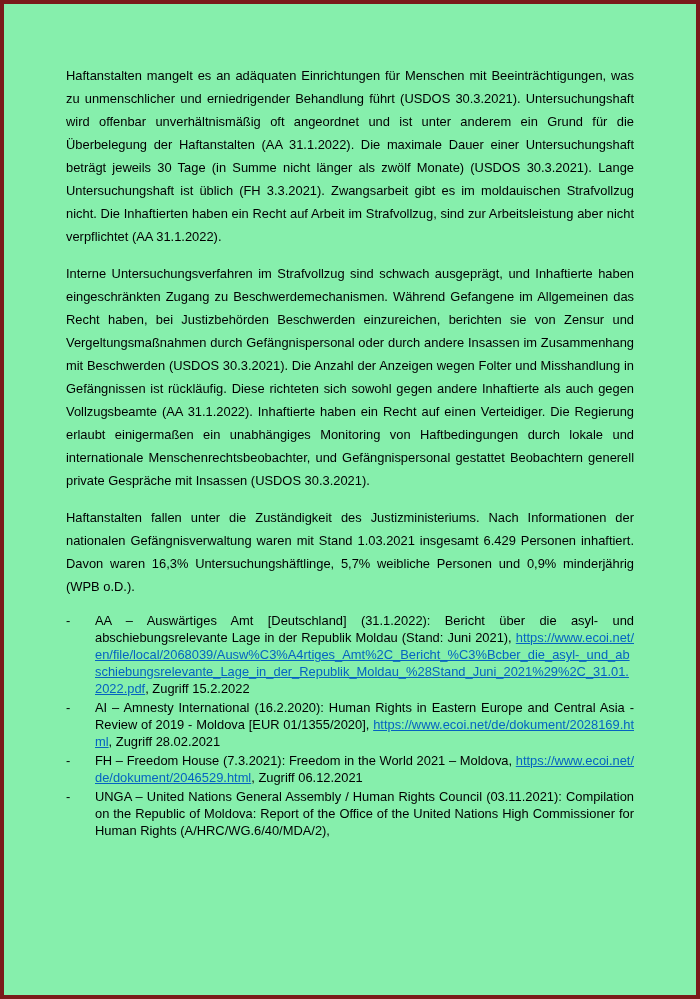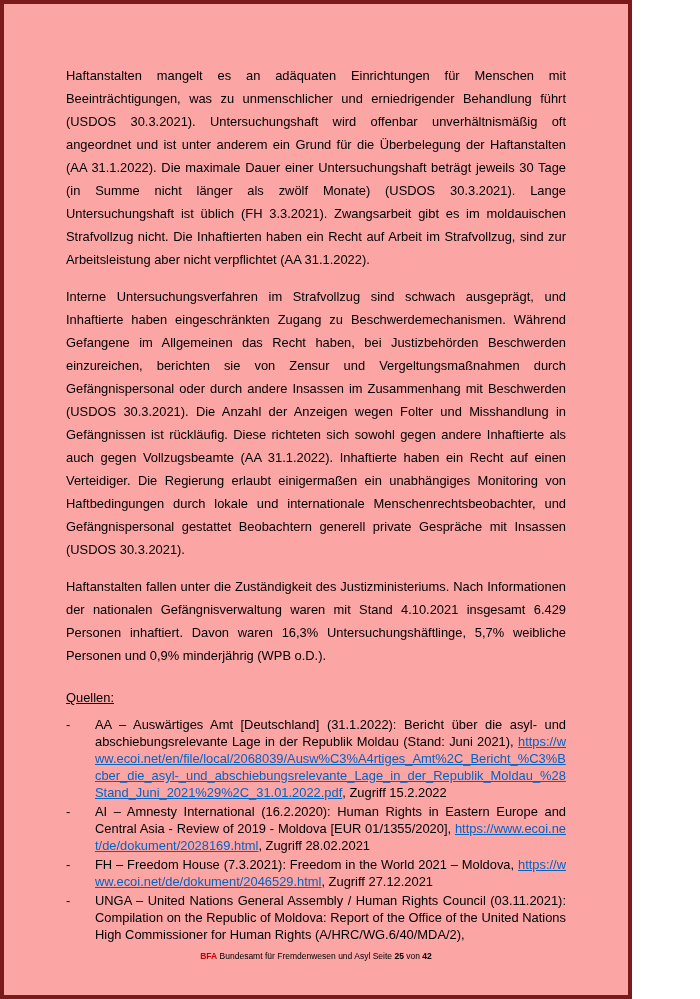--- a/index.html
+++ b/index.html
@@ -8,23 +8,23 @@
     --footer_accent:#c00000;
   }
   *{box-sizing:border-box;}
   html,body{margin:0;padding:0;}
   body{
     width:700px;height:999px;background:#ffffff;color:#000;
     font-family:"Liberation Sans", sans-serif;
     -webkit-font-smoothing:antialiased;
   }
   .page{
-    position:relative;width:632px;height:999px;
+    position:relative;width:700px;height:999px;
     border:4px solid var(--page_border,#7a1a1a);
-    background:#fca5a5;overflow:hidden;
+    background:#86efac;overflow:hidden;
   }
   .content{padding:60px 62px 0 62px;}
   .body-para{
     margin:0 0 14px 0;
     font-size:12.9px;line-height:23px;
     text-align:justify;
   }
   .sources-heading{
     margin:22px 0 10px 0;
     font-size:12.9px;line-height:17px;
@@ -56,50 +56,41 @@
 </head>
 <body>
 
 <div class="page">
   <main class="content">
 
     <p class="body-para">Haftanstalten mangelt es an adäquaten Einrichtungen für Menschen mit Beeinträchtigungen, was zu unmenschlicher und erniedrigender Behandlung führt (USDOS 30.3.2021). Untersuchungshaft wird offenbar unverhältnismäßig oft angeordnet und ist unter anderem ein Grund für die Überbelegung der Haftanstalten (AA 31.1.2022). Die maximale Dauer einer Untersuchungshaft beträgt jeweils 30 Tage (in Summe nicht länger als zwölf Monate) (USDOS 30.3.2021). Lange Untersuchungshaft ist üblich (FH 3.3.2021). Zwangsarbeit gibt es im moldauischen Strafvollzug nicht. Die Inhaftierten haben ein Recht auf Arbeit im Strafvollzug, sind zur Arbeitsleistung aber nicht verpflichtet (AA 31.1.2022).</p>
 
     <p class="body-para">Interne Untersuchungsverfahren im Strafvollzug sind schwach ausgeprägt, und Inhaftierte haben eingeschränkten Zugang zu Beschwerdemechanismen. Während Gefangene im Allgemeinen das Recht haben, bei Justizbehörden Beschwerden einzureichen, berichten sie von Zensur und Vergeltungsmaßnahmen durch Gefängnispersonal oder durch andere Insassen im Zusammenhang mit Beschwerden (USDOS 30.3.2021). Die Anzahl der Anzeigen wegen Folter und Misshandlung in Gefängnissen ist rückläufig. Diese richteten sich sowohl gegen andere Inhaftierte als auch gegen Vollzugsbeamte (AA 31.1.2022). Inhaftierte haben ein Recht auf einen Verteidiger. Die Regierung erlaubt einigermaßen ein unabhängiges Monitoring von Haftbedingungen durch lokale und internationale Menschenrechtsbeobachter, und Gefängnispersonal gestattet Beobachtern generell private Gespräche mit Insassen (USDOS 30.3.2021).</p>
 
-    <p class="body-para">Haftanstalten fallen unter die Zuständigkeit des Justizministeriums. Nach Informationen der nationalen Gefängnisverwaltung waren mit Stand 4.10.2021 insgesamt 6.429 Personen inhaftiert. Davon waren 16,3% Untersuchungshäftlinge, 5,7% weibliche Personen und 0,9% minderjährig (WPB o.D.).</p>
+    <p class="body-para">Haftanstalten fallen unter die Zuständigkeit des Justizministeriums. Nach Informationen der nationalen Gefängnisverwaltung waren mit Stand 1.03.2021 insgesamt 6.429 Personen inhaftiert. Davon waren 16,3% Untersuchungshäftlinge, 5,7% weibliche Personen und 0,9% minderjährig (WPB o.D.).</p>
 
-    <p class="sources-heading"><span class="u">Quellen:</span></p>
 
     <ul class="sources">
 
       <li class="source-item">
         <span class="marker">-</span>
         <span class="source-body"><span>AA – Auswärtiges Amt [Deutschland] (31.1.2022): Bericht über die asyl- und abschiebungsrelevante Lage in der Republik Moldau (Stand: Juni 2021), </span><a href="#" class="link">https://www.ecoi.net/en/file/local/2068039/Ausw%C3%A4rtiges_Amt%2C_Bericht_%C3%Bcber_die_asyl-_und_abschiebungsrelevante_Lage_in_der_Republik_Moldau_%28Stand_Juni_2021%29%2C_31.01.2022.pdf</a><span>, Zugriff 15.2.2022</span></span>
       </li>
 
       <li class="source-item">
         <span class="marker">-</span>
         <span class="source-body"><span>AI – Amnesty International (16.2.2020): Human Rights in Eastern Europe and Central Asia - Review of 2019 - Moldova [EUR 01/1355/2020], </span><a href="#" class="link">https://www.ecoi.net/de/dokument/2028169.html</a><span>, Zugriff 28.02.2021</span></span>
       </li>
 
       <li class="source-item">
         <span class="marker">-</span>
-        <span class="source-body"><span>FH – Freedom House (7.3.2021): Freedom in the World 2021 – Moldova, </span><a href="#" class="link">https://www.ecoi.net/de/dokument/2046529.html</a><span>, Zugriff 27.12.2021</span></span>
+        <span class="source-body"><span>FH – Freedom House (7.3.2021): Freedom in the World 2021 – Moldova, </span><a href="#" class="link">https://www.ecoi.net/de/dokument/2046529.html</a><span>, Zugriff 06.12.2021</span></span>
       </li>
 
       <li class="source-item">
         <span class="marker">-</span>
         <span class="source-body"><span>UNGA – United Nations General Assembly / Human Rights Council (03.11.2021): Compilation on the Republic of Moldova: Report of the Office of the United Nations High Commissioner for Human Rights (A/HRC/WG.6/40/MDA/2),</span></span>
       </li>
 
     </ul>
   </main>
 
-  <footer class="footer">
-    <span class="bfa">BFA</span>
-    <span>Bundesamt für Fremdenwesen und Asyl</span>
-    <span>Seite</span>
-    <span class="b">25</span>
-    <span>von</span>
-    <span class="b">42</span>
-  </footer>
 </div>
 
 </body></html>

